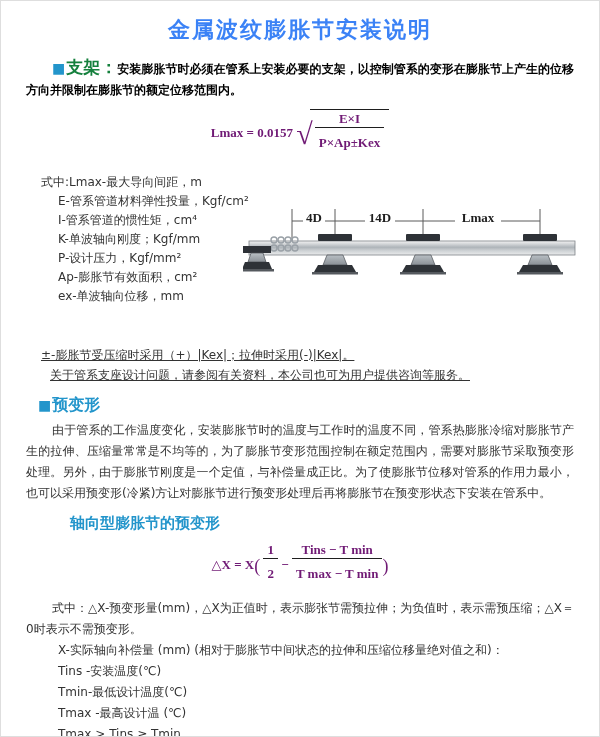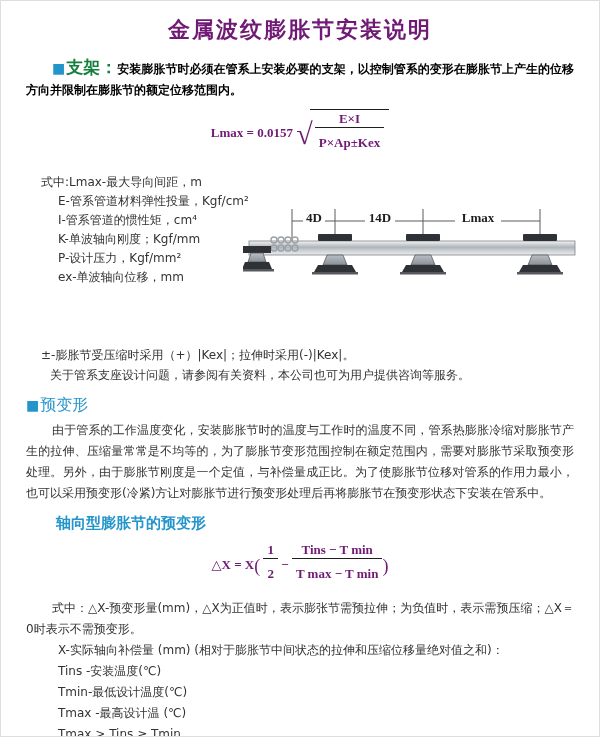--- a/index.html
+++ b/index.html
@@ -5,21 +5,21 @@
   html,body{margin:0;padding:0;background:#e9e9e9;}
   .page{
     width:600px;height:737px;margin:0 auto;background:#ffffff;
     border:1px solid #dedede;box-sizing:border-box;
     padding:10px 25px 0 25px;overflow:hidden;
     font-family:"DejaVu Sans","Liberation Sans",sans-serif;
     color:#333;font-size:12px;position:relative;
   }
   h1.title{
     margin:4px 0 12px 0;text-align:center;font-size:22px;letter-spacing:2px;
-    color:#701a75;font-weight:bold;
+    color:#3b82f6;font-weight:bold;
   }
   .para{line-height:21px;margin:0;text-align:justify;}
   .indent{text-indent:26px;}
   .sec-head-inline{color:#15803d;font-weight:bold;font-size:17px;}
   .marker{color:#2395cb;font-size:14px;margin-right:1px;}
   .intro{font-weight:bold;color:#000000;}
   .example{margin-top:3px;}
   
   .formula-row{
     text-align:center;font-family:"Liberation Serif","DejaVu Serif",serif;
@@ -32,26 +32,26 @@
   .sqrt{display:inline-flex;align-items:center;vertical-align:middle;}
   .sqrt-sym{font-size:30px;font-weight:400;line-height:26px;margin-right:-3px;}
   .sqrt-body{border-top:1.5px solid #1e1e1e;padding:2px 5px 0 5px;}
   .paren{font-size:18px;vertical-align:middle;font-weight:normal;}
   
   .defs-wrap{position:relative;margin-top:14px;height:172px;}
   .def-list{line-height:19px;padding-left:15px;}
   .def-item{white-space:nowrap;}
   .def-item.sub{padding-left:17px;}
   .diagram{position:absolute;top:32px;right:-21px;}
-  .notes{line-height:20px;}
+  .notes{line-height:20px;text-decoration:underline;}
   .notes .note-line{padding-left:15px;white-space:nowrap;}
   .notes .note-line.n2{padding-left:24px;}
   
-  .sec2-head{color:#2395cb;font-weight:normal;font-size:16px;margin:10px 0 4px 0;}
-  .sub-head{color:#2395cb;font-weight:bold;font-size:15px;margin:10px 0 4px 30px;}
+  .sec2-head{color:#2395cb;font-weight:bold;font-size:16px;margin:10px 0 4px 12px;}
+  .sub-head{color:#2395cb;font-weight:bold;font-size:15px;margin:10px 0 4px 44px;}
   .f2{margin:10px 0 8px 0;}
   .items{line-height:21px;}
   .items .item{padding-left:32px;white-space:nowrap;}
   .items .item.wide{white-space:normal;}
   
   .diagram text{font-family:"Liberation Serif","DejaVu Serif",serif;font-weight:bold;font-size:13px;fill:#1e1e1e;}
   .dimline{stroke:#5a5a5a;stroke-width:1;}
 </style>
 </head>
 <body>
@@ -76,20 +76,21 @@
     </span>
   </div>
 
   <div class="defs-wrap">
     <div class="def-list">
       <div class="def-item">式中:Lmax-最大导向间距，m</div>
       <div class="def-item sub">E-管系管道材料弹性投量，Kgf/cm²</div>
       <div class="def-item sub">I-管系管道的惯性矩，cm⁴</div>
       <div class="def-item sub">K-单波轴向刚度；Kgf/mm</div>
       <div class="def-item sub">P-设计压力，Kgf/mm²</div>
+      <div class="def-item sub">Ap-膨胀节有效面积，cm²</div>
       <div class="def-item sub">ex-单波轴向位移，mm</div>
     </div>
 
     <svg class="diagram" width="352" height="96" viewBox="0 0 352 96">
       <defs>
         <linearGradient id="pipeGrad" x1="0" y1="0" x2="0" y2="1">
           <stop offset="0" stop-color="#f4f4f4"></stop>
           <stop offset="0.45" stop-color="#aeb4b9"></stop>
           <stop offset="0.7" stop-color="#cfd3d6"></stop>
           <stop offset="1" stop-color="#e9eaeb"></stop>

